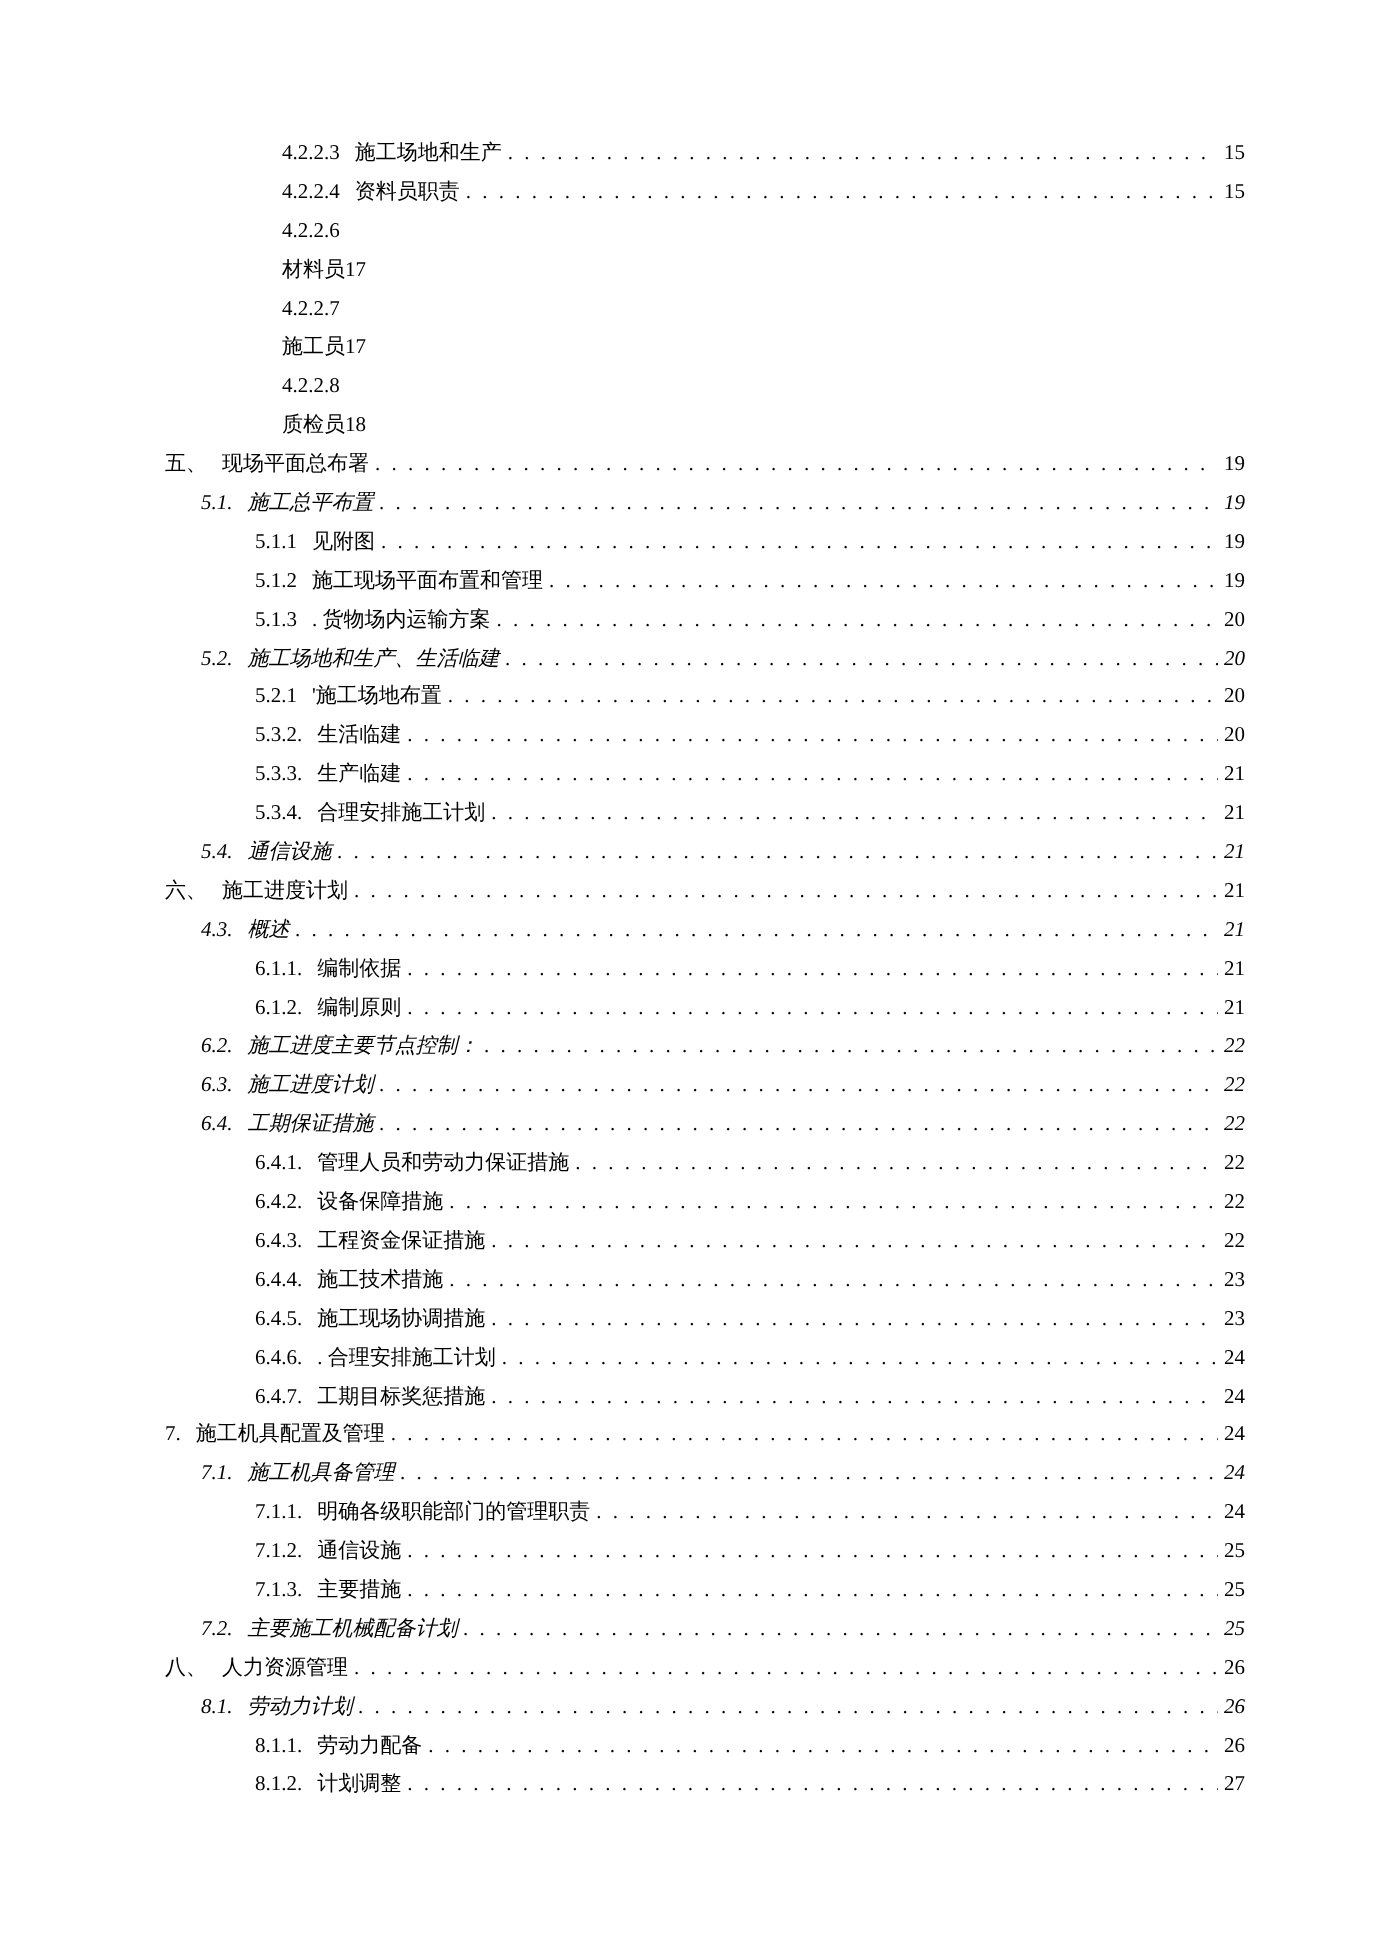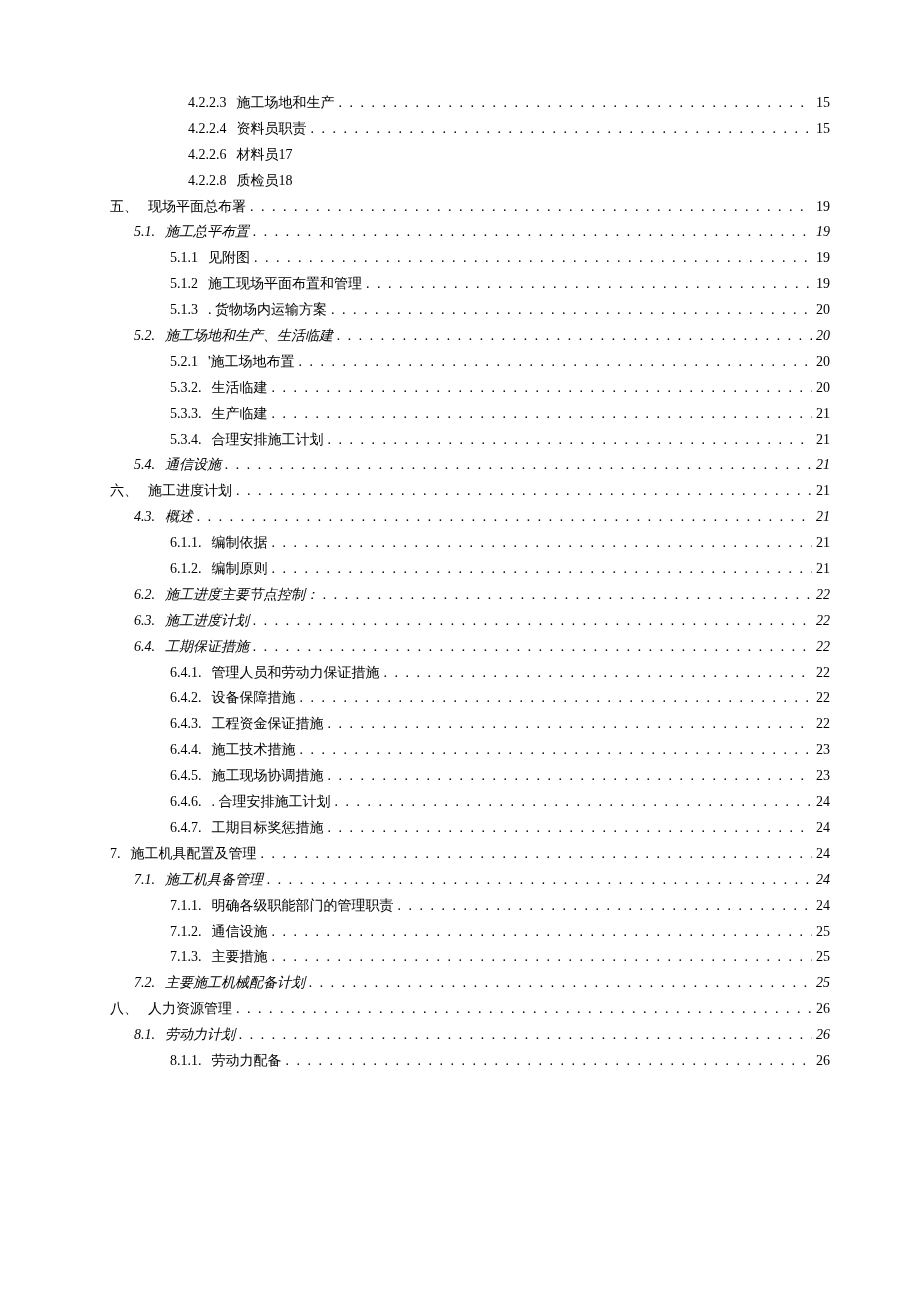--- a/index.html
+++ b/index.html
@@ -37,21 +37,21 @@
     .toc-dots::before {
       content: ". . . . . . . . . . . . . . . . . . . . . . . . . . . . . . . . . . . . . . . . . . . . . . . . . . . . . . . . . . . . . . . . . . . . . . . . . . . . . . . . . . . . . . . . . . . . . . . . . . . . . . . . . . . . . . . . . . . . . . . .";
     }
     .toc-page {
       flex: 0 0 auto;
     }
     .lvl-4 { padding-left: 78px; }
     .lvl-0 { padding-left: 0px; }
     .lvl-2 { padding-left: 24px; font-style: italic; }
     .lvl-3 { padding-left: 60px; }
-    .no-dots { justify-content: flex-start; }
+    .no-dots { justify-content: flex-start; flex-direction: column; }
   </style>
 </head>
 <body>
 
 <div id="toc-container">
     <div class="toc-entry lvl-4">
       <span class="toc-number">4.2.2.3</span>
       <span class="toc-title">施工场地和生产</span>
       <span class="toc-dots"></span>
       <span class="toc-page">15</span>
@@ -60,20 +60,24 @@
       <span class="toc-number">4.2.2.4</span>
       <span class="toc-title">资料员职责</span>
       <span class="toc-dots"></span>
       <span class="toc-page">15</span>
     </div>
     <div class="toc-entry lvl-4 no-dots">
       <span class="toc-number">4.2.2.6</span>
       <span class="toc-title">材料员17</span>
     </div>
     <div class="toc-entry lvl-4 no-dots">
+      <span class="toc-number">4.2.2.7</span>
+      <span class="toc-title">施工员17</span>
+    </div>
+    <div class="toc-entry lvl-4 no-dots">
       <span class="toc-number">4.2.2.8</span>
       <span class="toc-title">质检员18</span>
     </div>
     <div class="toc-entry lvl-0">
       <span class="toc-number">五、</span>
       <span class="toc-title">现场平面总布署</span>
       <span class="toc-dots"></span>
       <span class="toc-page">19</span>
     </div>
     <div class="toc-entry lvl-2">
@@ -266,14 +270,20 @@
       <span class="toc-number">8.1.</span>
       <span class="toc-title">劳动力计划</span>
       <span class="toc-dots"></span>
       <span class="toc-page">26</span>
     </div>
     <div class="toc-entry lvl-3">
       <span class="toc-number">8.1.1.</span>
       <span class="toc-title">劳动力配备</span>
       <span class="toc-dots"></span>
       <span class="toc-page">26</span>
+    </div>
+    <div class="toc-entry lvl-3">
+      <span class="toc-number">8.1.2.</span>
+      <span class="toc-title">计划调整</span>
+      <span class="toc-dots"></span>
+      <span class="toc-page">27</span>
     </div>
   </div>
 
 </body></html>

